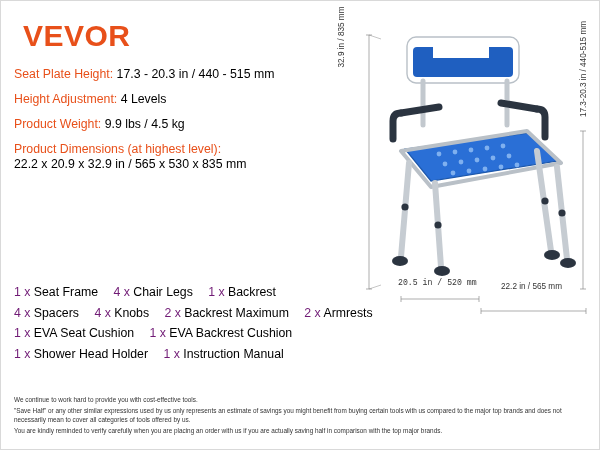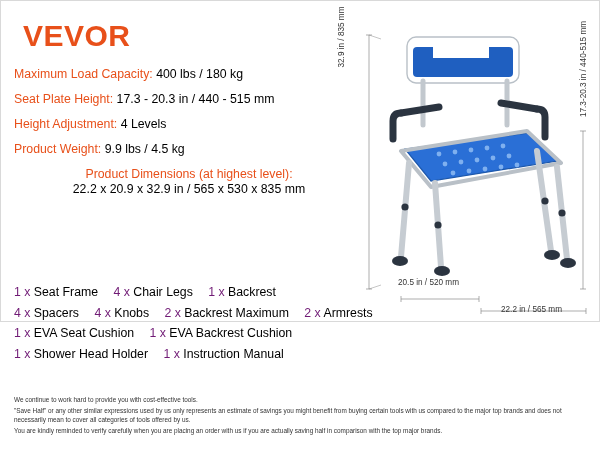--- a/index.html
+++ b/index.html
@@ -11,21 +11,21 @@
     height: 450px;
     background: #ffffff;
     font-family: "Liberation Sans", sans-serif;
     color: #000;
     overflow: hidden;
     position: relative;
   }
   .page {
     position: relative;
     width: 600px;
-    height: 322px;
+    height: 450px;
     border: 1px solid #d9d9d9;
     box-sizing: border-box;
   }
 
   
   .brand {
     position: absolute;
     left: 22px;
     top: 18px;
     font-size: 30px;
@@ -42,21 +42,21 @@
     top: 66px;
     width: 350px;
   }
   .spec-row {
     font-size: 12.3px;
     line-height: 15px;
     margin-bottom: 10px;
     color: #000;
     white-space: nowrap;
   }
-  .spec-row.multiline { white-space: normal; text-align: center; }
+  .spec-row.multiline { white-space: normal; }
   .spec-label {
     color: #e8501a;
   }
   .spec-value {
     color: #000;
   }
 
   
   .parts {
     position: absolute;
@@ -120,38 +120,35 @@
     left: 578px;
     top: 128px;
     transform: rotate(-90deg);
     transform-origin: left top;
     width: 120px;
     text-align: center;
   }
   .dim-bottom-left {
     left: 397px;
     top: 277px;
+    font-family: Liberation Mono, monospace;
   }
   .dim-bottom-right {
     left: 500px;
-    top: 304px;
+    top: 281px;
   }
 </style>
 </head>
 <body>
 
 <div class="page">
 
   <div class="brand">VEVOR</div>
 
   <div class="specs">
-    <div class="spec-row">
-      <span class="spec-label">Maximum Load Capacity:</span>
-      <span class="spec-value">400 lbs / 180 kg</span>
-    </div>
     <div class="spec-row">
       <span class="spec-label">Seat Plate Height:</span>
       <span class="spec-value">17.3 - 20.3 in / 440 - 515 mm</span>
     </div>
     <div class="spec-row">
       <span class="spec-label">Height Adjustment:</span>
       <span class="spec-value">4 Levels</span>
     </div>
     <div class="spec-row">
       <span class="spec-label">Product Weight:</span>

